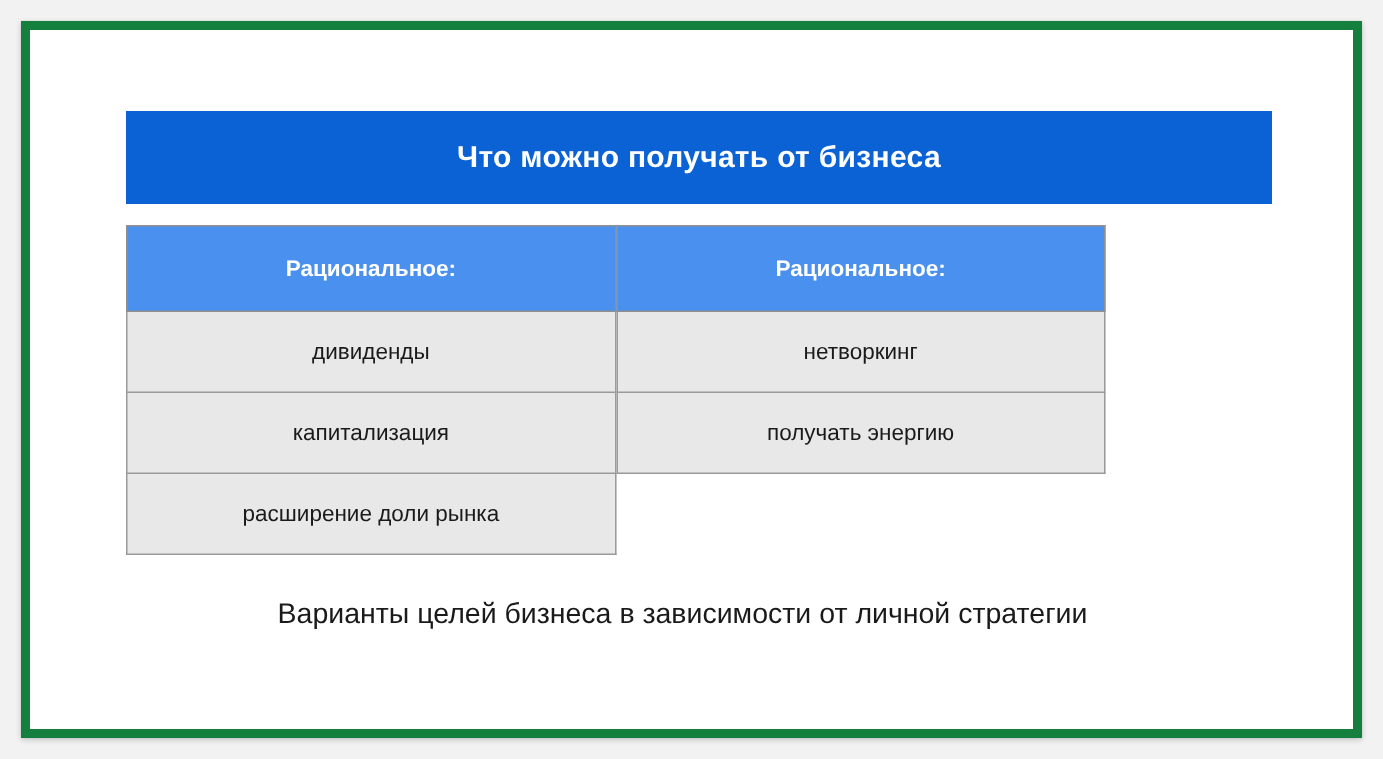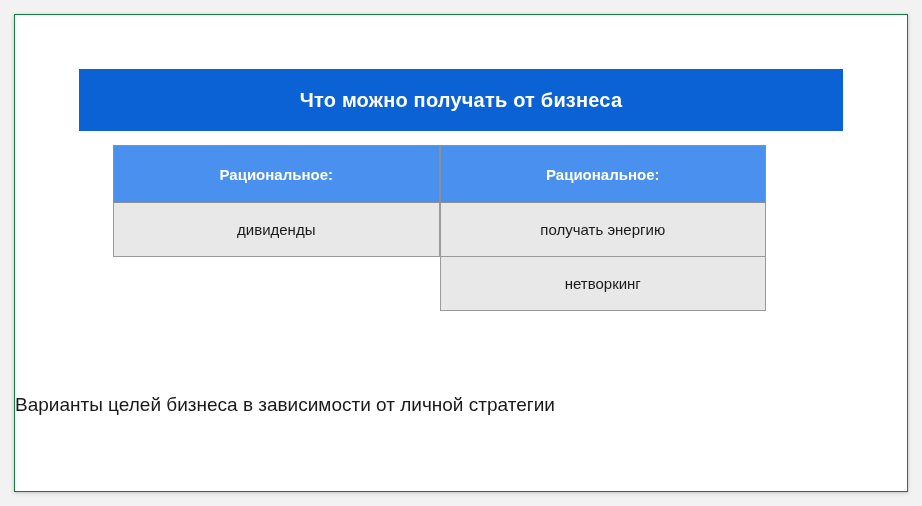--- a/index.html
+++ b/index.html
@@ -20,21 +20,21 @@
     align-items: center;
     justify-content: center;
     overflow: hidden;
   }
 
   #slide-card {
     position: relative;
     width: 894px;
     height: 478px;
     background: #ffffff;
-    border: 1px solid #15803d;
+    border: 6px solid #15803d;
     box-shadow: 0 1px 4px rgba(0,0,0,0.18), 0 0 1px rgba(0,0,0,0.12);
   }
 
   
   #title-banner {
     position: absolute;
     left: 64px;
     top: 54px;
     width: 764px;
     height: 62px;
@@ -53,21 +53,20 @@
   }
 
   
   #columns {
     position: absolute;
     left: 64px;
     top: 130px;
     width: 653px;
     display: flex;
     gap: 0;
-    margin-left: 34px;
   }
 
   .column {
     width: 374px;
     display: flex;
     flex-direction: column;
   }
 
   .col-header {
     height: 58px;
@@ -100,20 +99,21 @@
     line-height: 1.2;
     padding: 0 8px;
   }
 
   
   #caption {
     position: absolute;
     left: 0;
     right: 12px;
     top: 378px;
+    text-align: center;
   }
   #caption .caption-text {
     color: #1a1a1a;
     font-size: 19px;
     line-height: 1.25;
   }
 </style>
 </head>
 <body>
 
@@ -126,31 +126,37 @@
 
     <div id="columns">
 
       <div class="column">
         <div class="col-header">
           <div class="col-header-text">Рациональное:</div>
         </div>
         <div class="col-cell">
           <div class="cell-text">дивиденды</div>
         </div>
+        <div class="col-cell">
+          <div class="cell-text">капитализация</div>
+        </div>
+        <div class="col-cell">
+          <div class="cell-text">расширение доли рынка</div>
+        </div>
       </div>
 
       <div class="column">
         <div class="col-header">
           <div class="col-header-text">Рациональное:</div>
         </div>
         <div class="col-cell">
-          <div class="cell-text">получать энергию</div>
+          <div class="cell-text">нетворкинг</div>
         </div>
         <div class="col-cell">
-          <div class="cell-text">нетворкинг</div>
+          <div class="cell-text">получать энергию</div>
         </div>
       </div>
 
     </div>
 
     <div id="caption">
       <div class="caption-text">Варианты целей бизнеса в зависимости от личной стратегии</div>
     </div>
 
   </div>

